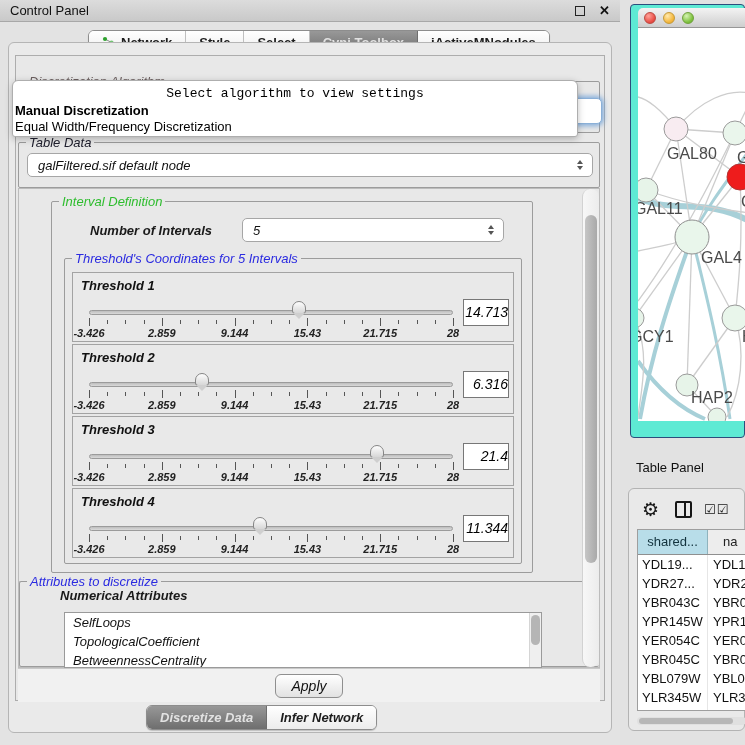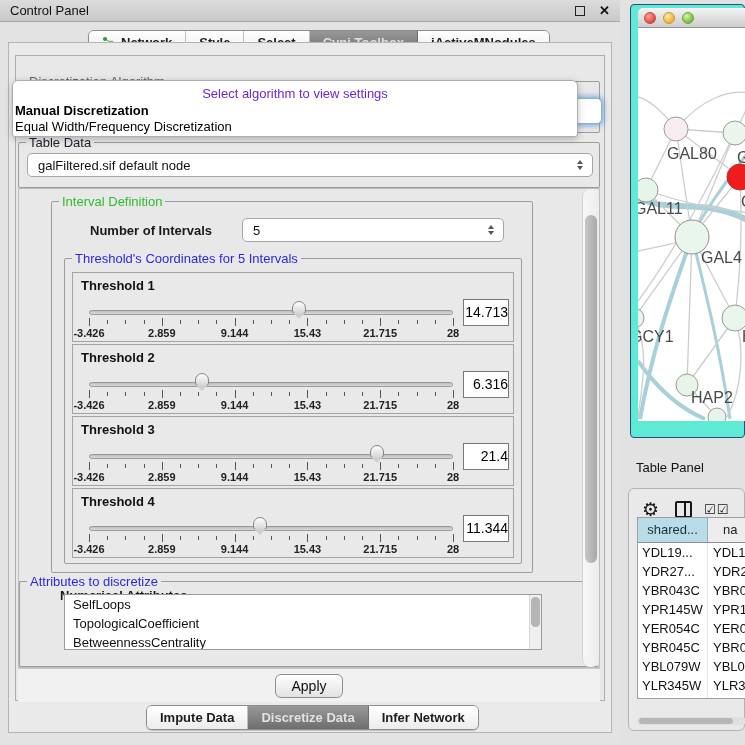--- a/index.html
+++ b/index.html
@@ -25,21 +25,21 @@
 
   
   .tabgroup { position:absolute; display:flex; height:25px; border:1px solid #8d8d8d; border-radius:6px;
     overflow:hidden; background:#fff; box-shadow:0 1px 1px rgba(0,0,0,.18); }
   .tab { display:flex; align-items:center; gap:6px; padding:0 13px; font-size:13px; font-weight:bold; color:#1d1d1d;
     background:linear-gradient(#ffffff,#ececec); border-right:1px solid #bfbfbf; cursor:default; }
   .tab:last-child { border-right:none; }
   .tab.selected { background:linear-gradient(#989898,#6e6e6e); color:#e2e2e2; border-right-color:#6e6e6e; }
 
   .outer-panel { position:absolute; left:8px; top:42px; width:604px; height:691px;
-    background:#eaeaea; border:1px solid #b5b5b5; border-radius:0; }
+    background:#eaeaea; border:1px solid #b5b5b5; border-radius:6px;font-style:italic; }
   .inner-panel { position:absolute; left:6px; top:12px; width:590px; height:646px;
     background:#e8e8e8; border:1px solid #adadad; }
 
   
   .titled { position:absolute; border:1px solid #9c9c9c; border-radius:2px; }
   .titled > .tb-title { position:absolute; top:-8px; left:7px; background:#e8e8e8; padding:0 3px;
     font-size:13px; white-space:nowrap; }
   .t-green > .tb-title { color:#2ebd2e; }
   .t-blue  > .tb-title { color:#2a2ae0; }
   .t-dark  > .tb-title { color:#20202e; }
@@ -52,21 +52,21 @@
   .combo .spin i { display:block; width:0; height:0; border-left:3.5px solid transparent; border-right:3.5px solid transparent; }
   .combo .spin i.up { border-bottom:4px solid #555; }
   .combo .spin i.dn { border-top:4px solid #555; }
 
   .focus-combo { position:absolute; background:#fff; border:1px solid #8ab0d8; border-radius:5px;
     box-shadow:0 0 5px 2px rgba(100,155,215,.75); z-index:1; }
 
   
   .popup { position:absolute; left:12px; top:80px; width:566px; height:57px; background:#fff;
     border:1px solid #aeaeae; border-radius:6px 6px 3px 3px; box-shadow:0 2px 7px rgba(0,0,0,.25); z-index:5; }
-  .popup-hint { margin-top:3px; height:19px; line-height:19px; text-align:center; color:#6d28d9; font-size:13px; }
+  .popup-hint { margin-top:3px; height:19px; line-height:19px; text-align:center; color:#000000; font-size:13px;font-family:Liberation Mono, monospace; }
   .popup-item { height:16px; line-height:16px; padding-left:2px; font-size:13px; color:#000; white-space:nowrap; }
   .popup-item.first { font-weight:bold; }
 
   
   .scroll-area { position:absolute; left:2px; top:132px; width:582px; height:480px;
     border:1px solid #bcbcbc; background:#e8e8e8; }
   .v-scroll { position:absolute; right:0; top:0; width:17px; height:478px;
     background:linear-gradient(to right,#f7f7f7,#ececec); border-left:1px solid #d2d2d2; border-radius:8px; }
   .v-thumb { position:absolute; left:2px; top:26px; width:12px; height:348px;
     background:linear-gradient(to right,#c6c6c6,#a9a9a9); border-radius:7px; }
@@ -82,21 +82,21 @@
     border:6px solid transparent; border-top:6px solid #cfcfcf; }
   .th-ticks { position:absolute; left:16px; top:45px; width:364px; height:9px; }
   .tick { position:absolute; width:1px; background:#555; top:2px; height:4px; }
   .tick.major { top:0; height:8px; }
   .th-scale { position:absolute; left:16px; top:54px; width:364px; height:14px; }
   .scale-label { position:absolute; transform:translateX(-50%); font-size:11px; font-weight:bold; color:#222; white-space:nowrap; }
   .th-value { position:absolute; left:390px; top:26px; width:46px; height:27px; background:#fff;
     border:1px solid #777; font-size:14px; text-align:right; line-height:25px; color:#000; }
 
   
-  .attr-list { position:absolute; left:44px; top:12px; width:478px; height:56px; background:#fff;
+  .attr-list { position:absolute; left:44px; top:30px; width:478px; height:56px; background:#fff;
     border:1px solid #9a9a9a; overflow:hidden; }
   .attr-item { height:19px; line-height:19px; padding-left:8px; font-size:13px; color:#111; white-space:nowrap; }
   .attr-list .l-scroll { position:absolute; right:0; top:0; width:12px; height:100%; background:#efefef; border-left:1px solid #d5d5d5; }
   .attr-list .l-thumb { position:absolute; left:1px; top:2px; width:9px; height:30px; background:#b5b5b5; border-radius:5px; }
 
   .apply-strip { position:absolute; left:2px; top:612px; width:582px; height:34px;
     background:#f1f1f1; border-top:1px solid #c9c9c9; display:flex; align-items:center; justify-content:center; }
   .apply-btn { width:68px; height:24px; border:1px solid #8f8f8f; border-radius:6px;
     background:linear-gradient(#ffffff,#e2e2e2); font-size:14px; color:#111; text-align:center; line-height:22px; }
 
@@ -117,21 +117,21 @@
   .table-frame { position:absolute; left:628px; top:488px; width:117px; height:243px;
     background:#e9e9e9; border:1px solid #b3b3b3; border-radius:6px; }
   .tf-toolbar { position:absolute; left:0; top:0; width:100%; height:40px; display:flex; align-items:center; padding-left:13px; }
   .gear-glyph { font-family:"DejaVu Sans", sans-serif; font-size:19px; color:#161616; line-height:1; }
   .gear-glyph::before { content:"\2699"; }
   .col-icon { width:17px; height:17px; border:2px solid #161616; border-radius:2px; margin-left:16px; position:relative; }
   .col-icon::after { content:""; position:absolute; left:50%; top:0; width:2px; height:100%; background:#161616; }
   .chk-glyph { font-family:"DejaVu Sans", sans-serif; font-size:13px; color:#161616; margin-left:12px; letter-spacing:1px; }
   .chk-glyph::before { content:"\2611\2611"; }
 
-  .mini-table { position:absolute; left:8px; top:28px; width:109px; height:182px; background:#0f172a;
+  .mini-table { position:absolute; left:8px; top:40px; width:109px; height:182px; background:#0f172a;
     border:1px solid #9e9e9e; overflow:hidden; }
   .mt-header { display:flex; height:25px; border-bottom:1px solid #8f8f8f; font-size:13px; }
   .mt-h1 { width:70px; background:#b8dde9; border-right:1px solid #8fb3bd; text-align:center; line-height:24px; color:#12323d; }
   .mt-h2 { flex:1; background:#ededed; padding-left:15px; line-height:24px; color:#222; }
   .mt-row { display:flex; height:19px; line-height:19px; font-size:13px; color:#111; background:#fff; }
   .mt-c1 { width:70px; padding-left:4px; border-right:1px solid #e6e6e6; white-space:nowrap; overflow:hidden; }
   .mt-c2 { flex:1; padding-left:5px; white-space:nowrap; overflow:hidden; }
   .h-scroll { position:absolute; left:8px; top:228px; width:109px; height:8px; background:#e0e0e0; border-radius:4px; }
   .h-thumb { position:absolute; left:2px; top:1px; width:94px; height:6px; background:#b7b7b7; border-radius:3px; }
 
@@ -381,23 +381,20 @@
           <div class="v-thumb"></div>
         </div>
       </div>
 
       <div class="apply-strip">
         <div class="apply-btn">Apply</div>
       </div>
     </div>
 
     <div class="tabgroup" style="left:137px; top:662px;">
-      <div class="tab">
-        <span>Impute Data</span>
-      </div>
       <div class="tab selected">
         <span>Discretize Data</span>
       </div>
       <div class="tab">
         <span>Infer Network</span>
       </div>
     </div>
   </div>
 
   <div class="popup">

